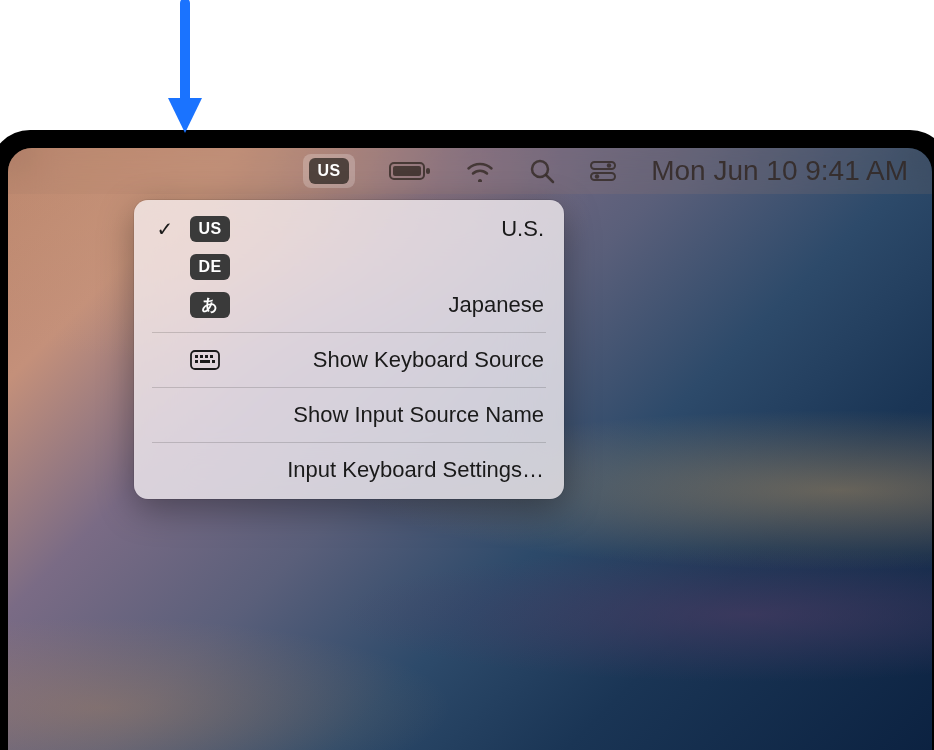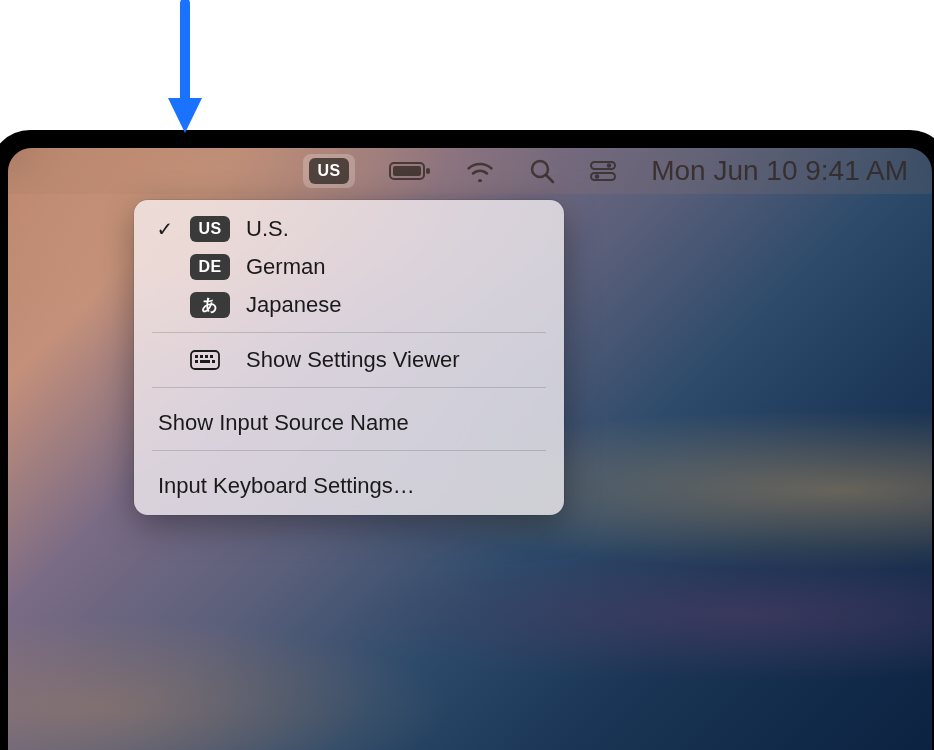--- a/index.html
+++ b/index.html
@@ -160,29 +160,29 @@
     .icon-col {
       width: 44px;
       display: flex;
       align-items: center;
       justify-content: flex-start;
       flex-shrink: 0;
     }
 
     .label-col {
       flex: 1;
+      text-align: right;
     }
 
     .menu-separator {
       height: 1px;
       background: rgba(0,0,0,0.15);
       margin: 8px 18px;
     }
     .menu-item.noindent {
-      margin-top: 16px;
     }
     .menu-item.noindent .label-col {
       padding-left: 6px;
     }
 
     .mini-icon {
       width: 30px;
       height: 24px;
       display: inline-block;
     }
@@ -248,21 +248,20 @@
           <span class="lang-badge">US</span>
         </span>
         <span class="label-col">U.S.</span>
       </div>
 
       <div class="menu-item">
         <span class="check-col"></span>
         <span class="icon-col">
           <span class="lang-badge">DE</span>
         </span>
-        <span class="label-col">German</span>
       </div>
 
       <div class="menu-item">
         <span class="check-col"></span>
         <span class="icon-col">
           <span class="lang-badge">あ</span>
         </span>
         <span class="label-col">Japanese</span>
       </div>
 
@@ -276,21 +275,21 @@
             <rect x="1" y="3" width="28" height="18" rx="4" fill="none" stroke="#1a1a1a" stroke-width="1.8"></rect>
             <rect x="5" y="7" width="3" height="3" fill="#1a1a1a"></rect>
             <rect x="10" y="7" width="3" height="3" fill="#1a1a1a"></rect>
             <rect x="15" y="7" width="3" height="3" fill="#1a1a1a"></rect>
             <rect x="20" y="7" width="3" height="3" fill="#1a1a1a"></rect>
             <rect x="5" y="12" width="3" height="3" fill="#1a1a1a"></rect>
             <rect x="10" y="12" width="10" height="3" fill="#1a1a1a"></rect>
             <rect x="22" y="12" width="3" height="3" fill="#1a1a1a"></rect>
           </svg>
         </span>
-        <span class="label-col">Show Settings Viewer</span>
+        <span class="label-col">Show Keyboard Source</span>
       </div>
 
       <div class="menu-separator"></div>
 
       <div class="menu-item noindent">
         <span class="label-col">Show Input Source Name</span>
       </div>
 
       <div class="menu-separator"></div>
 

